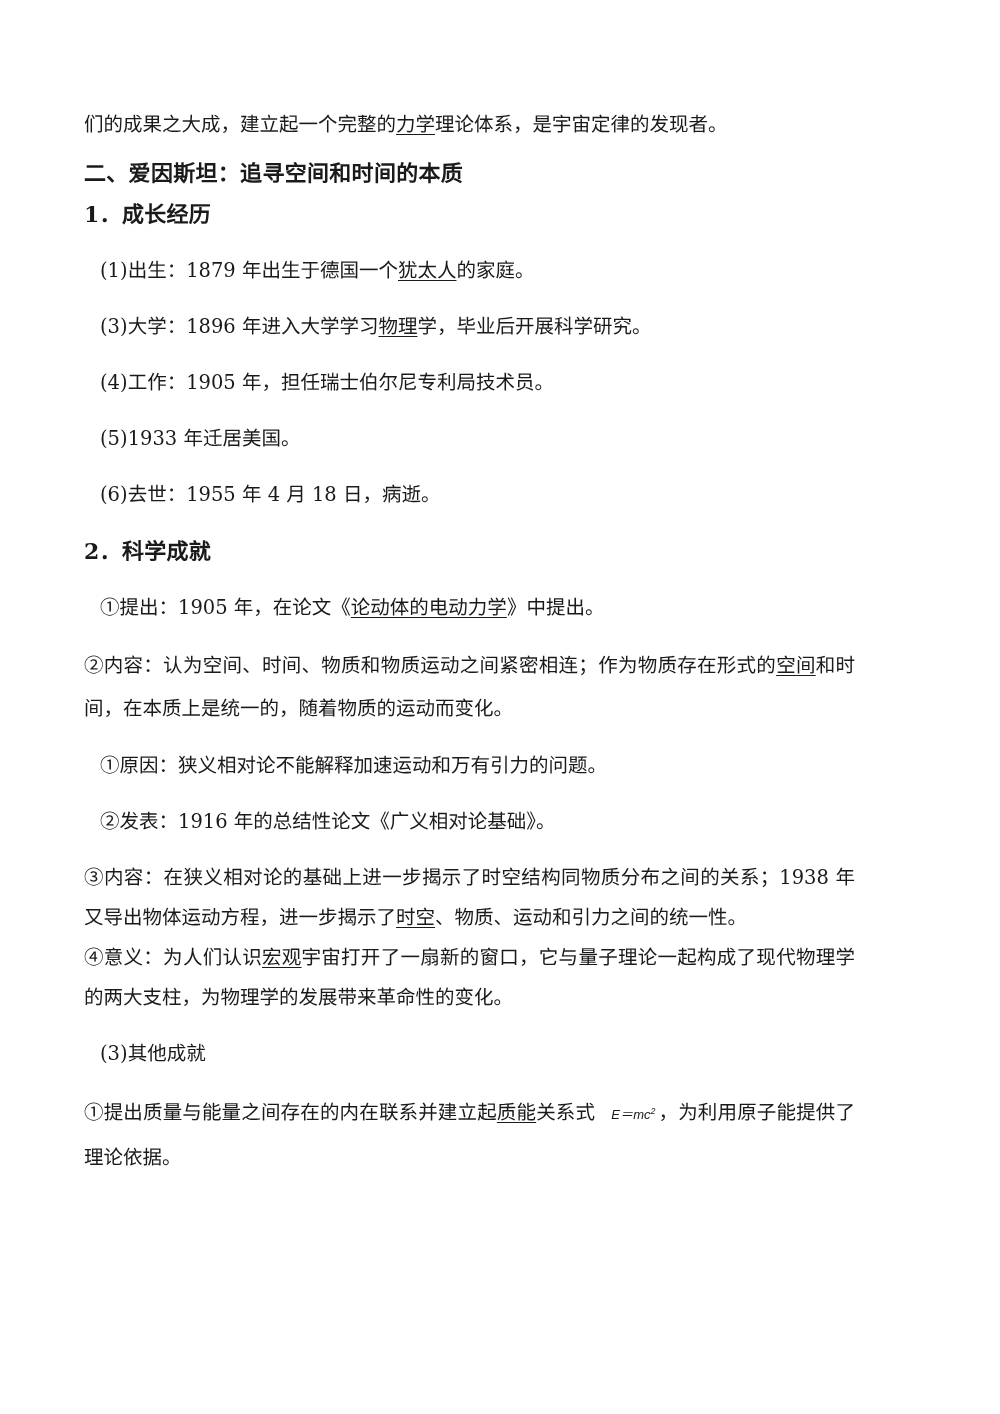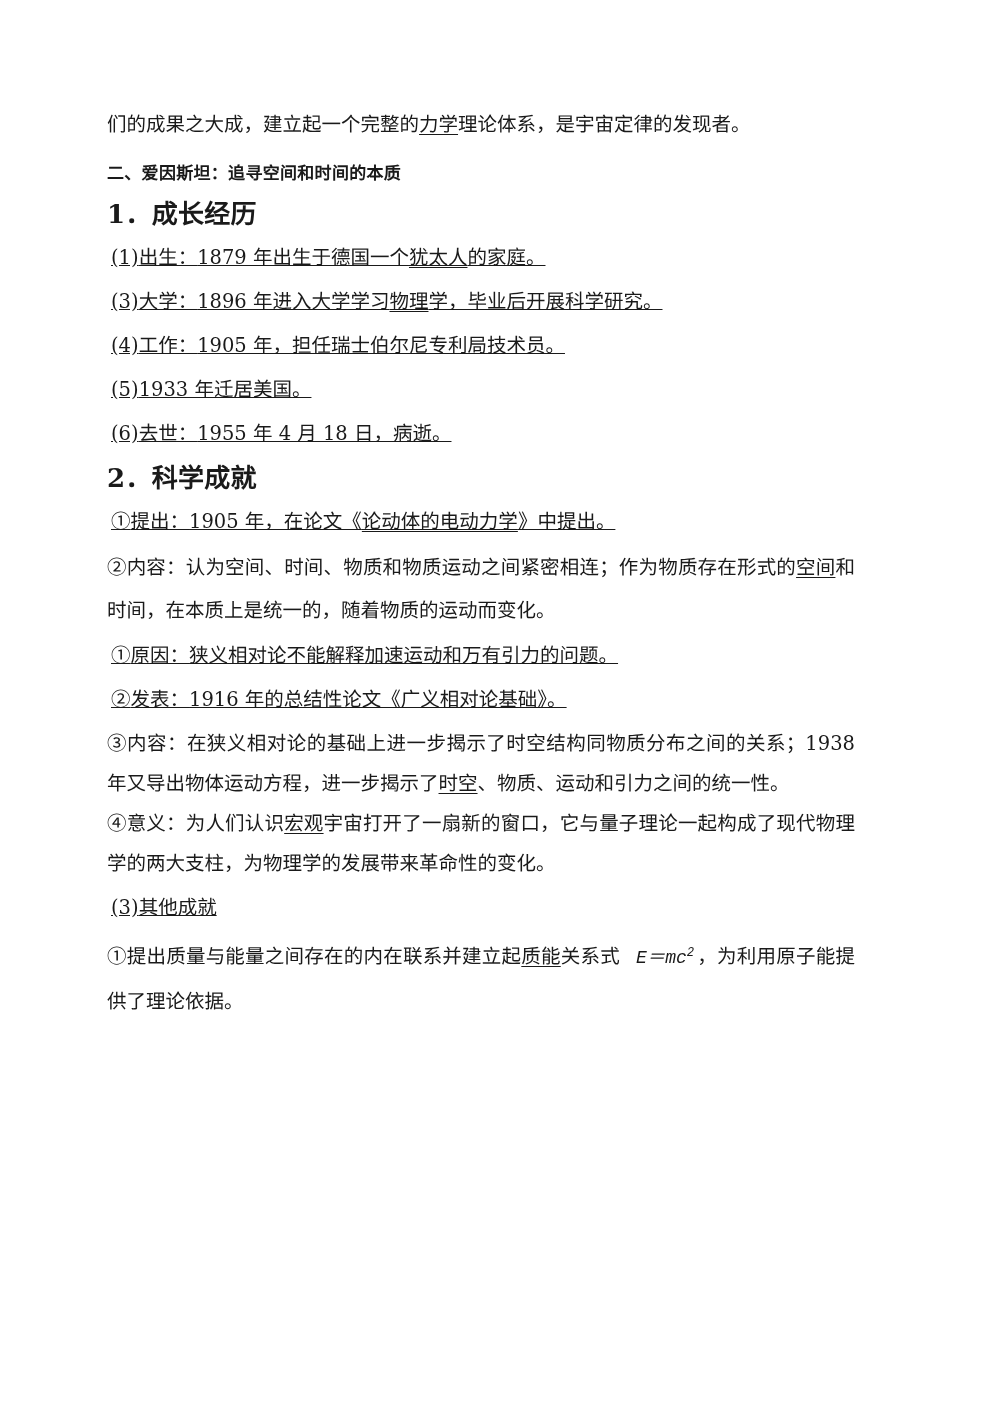--- a/index.html
+++ b/index.html
@@ -13,21 +13,21 @@
     font-family: "DejaVu Serif", "Liberation Serif", serif;
     color: #1a1a1a;
     -webkit-font-smoothing: antialiased;
   }
 
   .page {
     position: relative;
     width: 1000px;
     height: 1258px;
     box-sizing: border-box;
-    padding: 104px 145px 0 107px;
+    padding: 104px 145px 0 84px;
     background: #fff;
   }
 
   
   .para-open {
     font-size: 19.5px;
     line-height: 42px;
     margin: 0 0 8px 0;
   }
 
@@ -48,68 +48,67 @@
   b.hei, .hei {
     font-family: "Liberation Sans", "DejaVu Sans", sans-serif;
     font-weight: bold;
     letter-spacing: -0.2px;
   }
 
   
   .h-sec {
     font-family: Liberation Serif, serif;
     font-weight: bold;
-    font-size: 17px;
+    font-size: 22px;
     line-height: 40px;
     margin: 2px 0 0 0;
     letter-spacing: 0.3px;
   }
   .h-sub {
     font-family: "Liberation Sans", "DejaVu Sans", sans-serif;
     font-weight: bold;
-    font-size: 26px;
+    font-size: 22px;
     line-height: 40px;
     margin: 0;
     letter-spacing: 0.3px;
   }
   .h-sub .num {
     font-family: "DejaVu Serif", "Liberation Serif", serif;
     font-weight: bold;
   }
 
   
   .item {
     font-size: 19.5px;
     line-height: 40px;
-    margin: 4px;
+    margin: 16px;
     text-align: justify;
     text-justify: inter-character;
-    text-decoration: underline;
   }
 
   
   .block {
     font-size: 19.5px;
     line-height: 40px;
     margin: 0;
     text-align: justify;
     text-justify: inter-character;
   }
   .block.loose { line-height: 43px; }
 
   u, .u {
     text-decoration: underline;
     text-underline-offset: 3px;
     text-decoration-thickness: 1px;
   }
 
   .formula {
-    font-family: Liberation Mono, monospace;
+    font-family: Liberation Sans, sans-serif;
     font-style: italic;
-    font-size: 18px;
+    font-size: 13px;
     padding: 0 3px;
     margin-left: 8px;
   }
   .formula sup {
     font-size: 0.68em;
     vertical-align: super;
     font-style: italic;
   }
 
   .sp { display: inline-block; width: 5px; }

